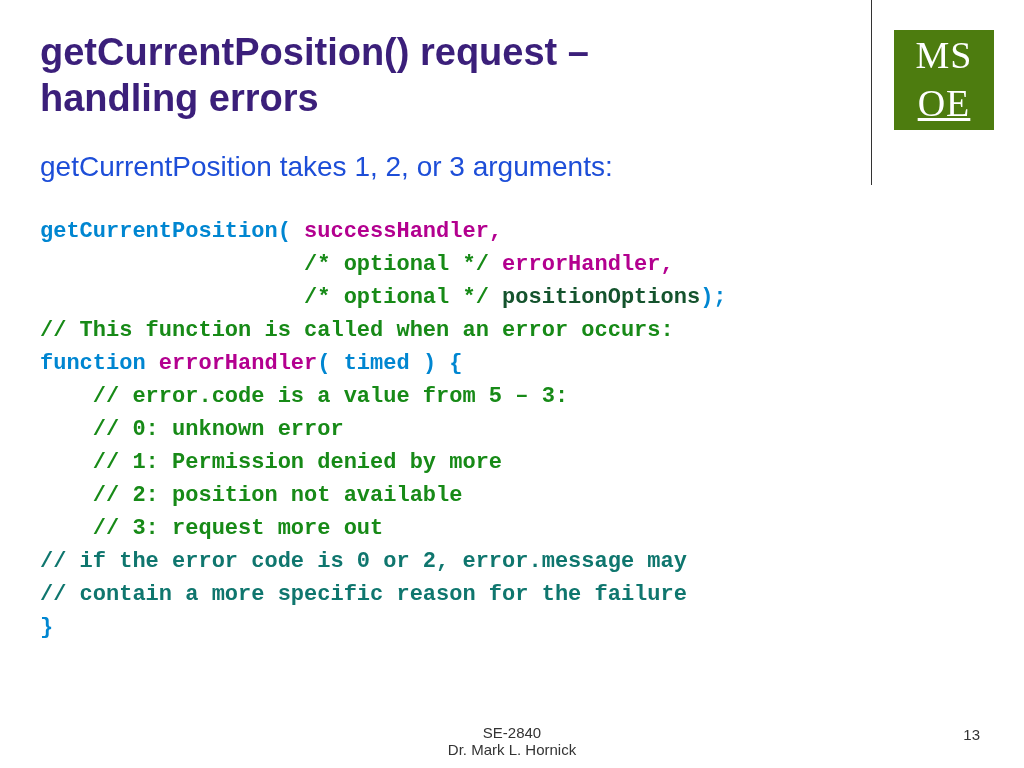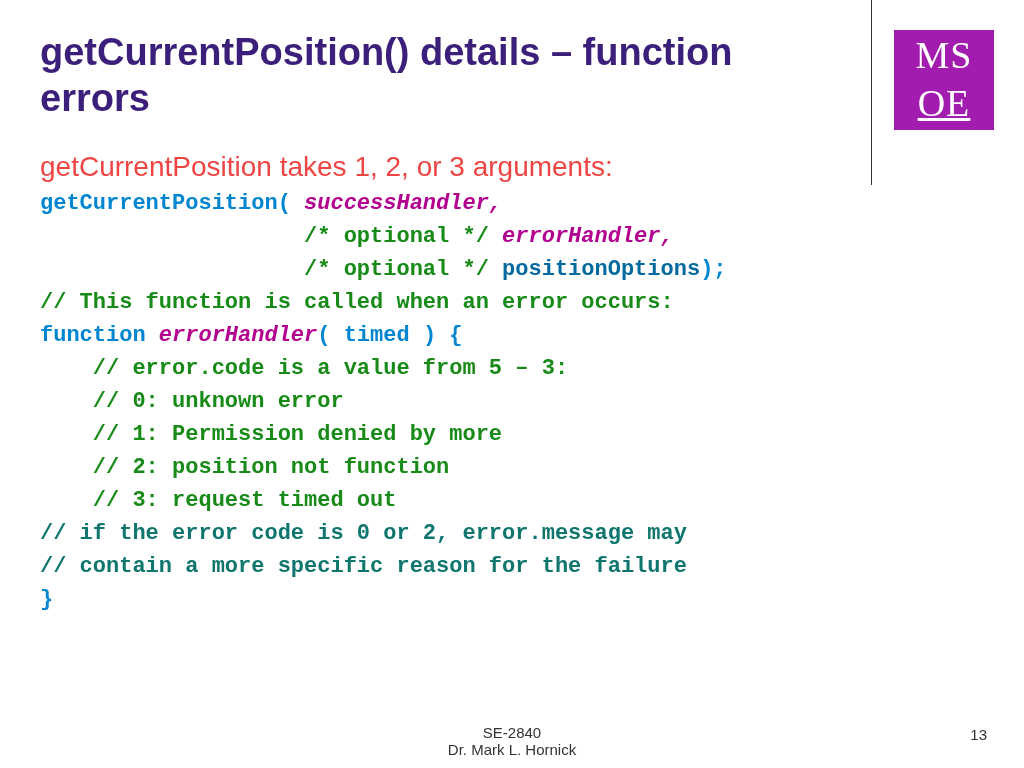--- a/index.html
+++ b/index.html
@@ -31,98 +31,98 @@
   }
   .logo-divider {
     width: 1px;
     background: #333;
     height: 185px;
     margin-right: 22px;
   }
   .logo {
     width: 100px;
     height: 100px;
-    background: #a21caf;
+    background: #4d7c0f;
     color: #fff;
     font-family: Georgia, 'Times New Roman', serif;
     font-size: 38px;
     line-height: 1.05;
     display: flex;
     flex-direction: column;
     align-items: center;
     justify-content: center;
     margin-top: 30px;
     padding: 4px;
     letter-spacing: 1px;
   }
   .logo .underline { text-decoration: underline; margin-top: 8px; }
   .content {
     padding: 20px 40px 0 40px;
   }
   .intro {
     font-size: 28px;
-    color: #ef4444;
-    margin-bottom: 4px;
+    color: #1d4ed8;
+    margin-bottom: 32px;
   }
   .code {
     font-family: "Courier New", Courier, monospace;
     font-size: 22px;
     font-weight: bold;
     line-height: 1.5;
     white-space: pre;
   }
   .c-blue { color: #0086d1; }
   .c-green { color: #178a17; }
-  .c-magenta { color: #b3008f; font-style: italic; }
+  .c-magenta { color: #b3008f; }
   .c-red { color: #0f766e; text-align: right; }
-  .c-purple { color: #0369a1; }
+  .c-purple { color: #14532d; }
   .footer {
     position: absolute;
     bottom: 10px;
     left: 0;
     right: 0;
     text-align: center;
     font-size: 15px;
     color: #333;
   }
   .page-num {
     position: absolute;
     bottom: 25px;
-    right: 37px;
+    right: 44px;
     font-size: 15px;
     color: #333;
   }
 </style>
 </head>
 <body>
 
 <div class="header-area">
-  <div class="title">getCurrentPosition() details – function errors</div>
+  <div class="title">getCurrentPosition() request – handling errors</div>
   <div class="logo-block">
     <div class="logo-divider"></div>
     <div class="logo">
       <span>MS</span>
       <span class="underline">OE</span>
     </div>
   </div>
 </div>
 
 <div class="content">
   <div class="intro">getCurrentPosition takes 1, 2, or 3 arguments:</div>
 
   <div class="code"><span class="c-blue">getCurrentPosition</span><span class="c-blue">( </span><span class="c-magenta">successHandler</span><span class="c-magenta">,</span>
 <span>                    </span><span class="c-green">/* optional */ </span><span class="c-magenta">errorHandler</span><span class="c-magenta">,</span>
 <span>                    </span><span class="c-green">/* optional */ </span><span class="c-purple">positionOptions</span><span class="c-blue">);</span>
 <span class="c-green">// This function is called when an error occurs:</span>
 <span class="c-blue">function </span><span class="c-magenta">errorHandler</span><span class="c-blue">( timed ) {</span>
 <span class="c-green">    // error.code is a value from 5 – 3:</span>
 <span class="c-green">    // 0: unknown error</span>
 <span class="c-green">    // 1: Permission denied by more</span>
-<span class="c-green">    // 2: position not function</span>
-<span class="c-green">    // 3: request timed out</span>
+<span class="c-green">    // 2: position not available</span>
+<span class="c-green">    // 3: request more out</span>
 <span class="c-red">// if the error code is 0 or 2, error.message may</span>
 <span class="c-red">// contain a more specific reason for the failure</span>
 <span class="c-blue">}</span></div>
 </div>
 
 <div class="footer">
   <div>SE-2840</div>
   <div>Dr. Mark L. Hornick</div>
 </div>
 <div class="page-num">13</div>

